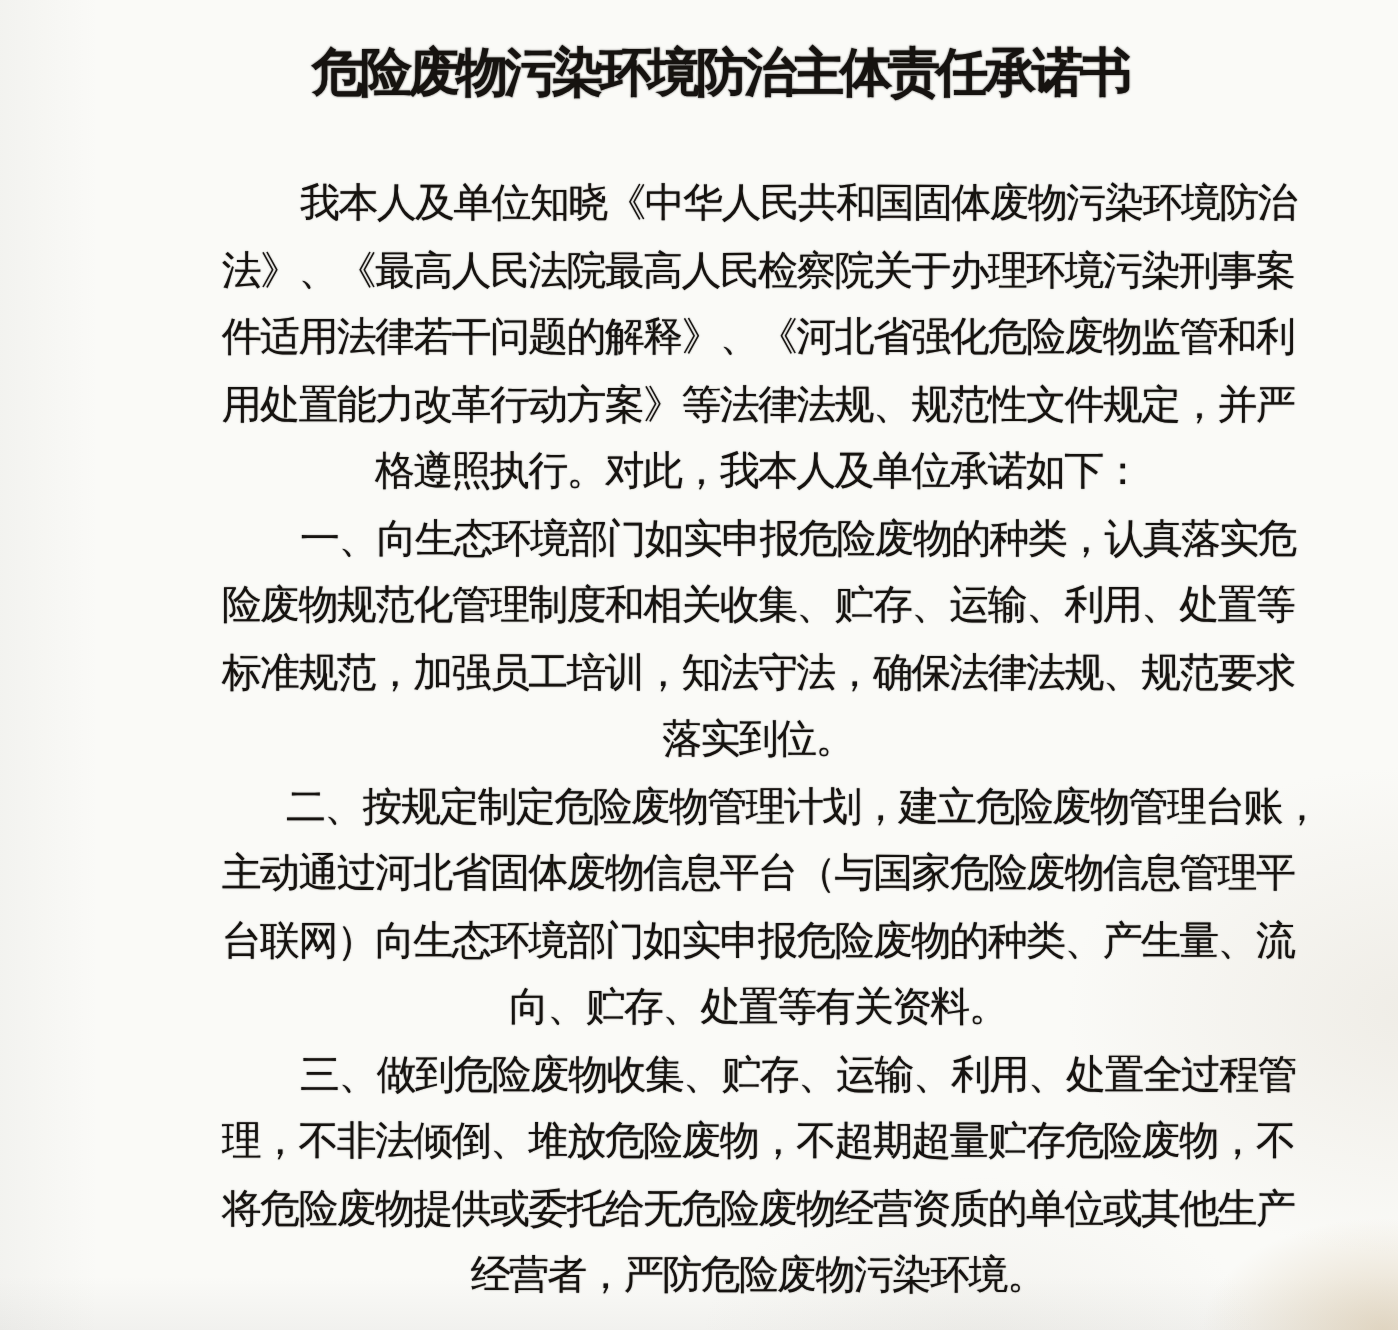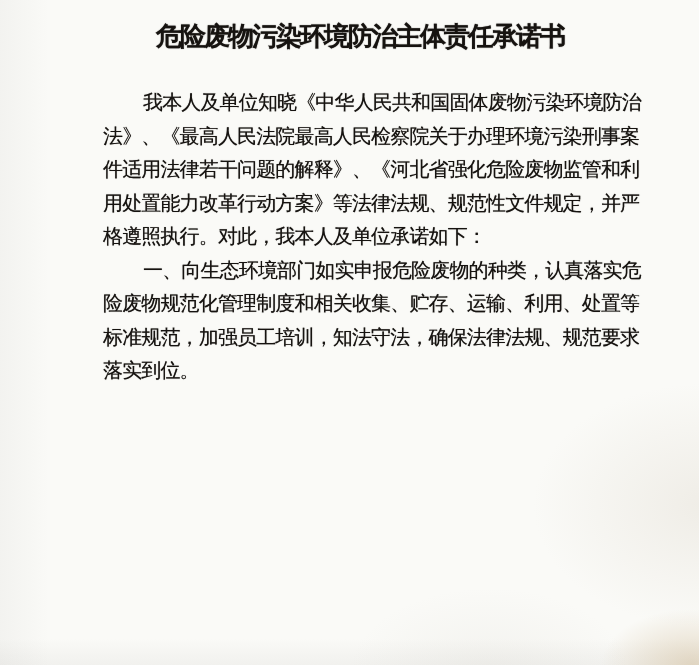--- a/index.html
+++ b/index.html
@@ -42,20 +42,21 @@
   .doc-body {
     position: absolute;
     top: 86px;
     left: 103px;
     width: 552px;
     color: var(--ink, #161310);
     font-size: 20px;
     line-height: 33.5px;
     letter-spacing: -0.85px;
     text-shadow: 0 0 0.7px rgba(22,19,16,0.7);
+    text-align: center;
   }
   .doc-body p {
     margin: 0;
     white-space: pre;       
     text-indent: 2em;       
   }
 </style>
 </head>
 <body>
 
@@ -65,14 +66,22 @@
   <div class="doc-body">
     <p>我本人及单位知晓《中华人民共和国固体废物污染环境防治
 法》、《最高人民法院最高人民检察院关于办理环境污染刑事案
 件适用法律若干问题的解释》、《河北省强化危险废物监管和利
 用处置能力改革行动方案》等法律法规、规范性文件规定，并严
 格遵照执行。对此，我本人及单位承诺如下：</p>
     <p>一、向生态环境部门如实申报危险废物的种类，认真落实危
 险废物规范化管理制度和相关收集、贮存、运输、利用、处置等
 标准规范，加强员工培训，知法守法，确保法律法规、规范要求
 落实到位。</p>
+    <p>二、按规定制定危险废物管理计划，建立危险废物管理台账，
+主动通过河北省固体废物信息平台（与国家危险废物信息管理平
+台联网）向生态环境部门如实申报危险废物的种类、产生量、流
+向、贮存、处置等有关资料。</p>
+    <p>三、做到危险废物收集、贮存、运输、利用、处置全过程管
+理，不非法倾倒、堆放危险废物，不超期超量贮存危险废物，不
+将危险废物提供或委托给无危险废物经营资质的单位或其他生产
+经营者，严防危险废物污染环境。</p>
   </div>
 </div>
 
 </body></html>

